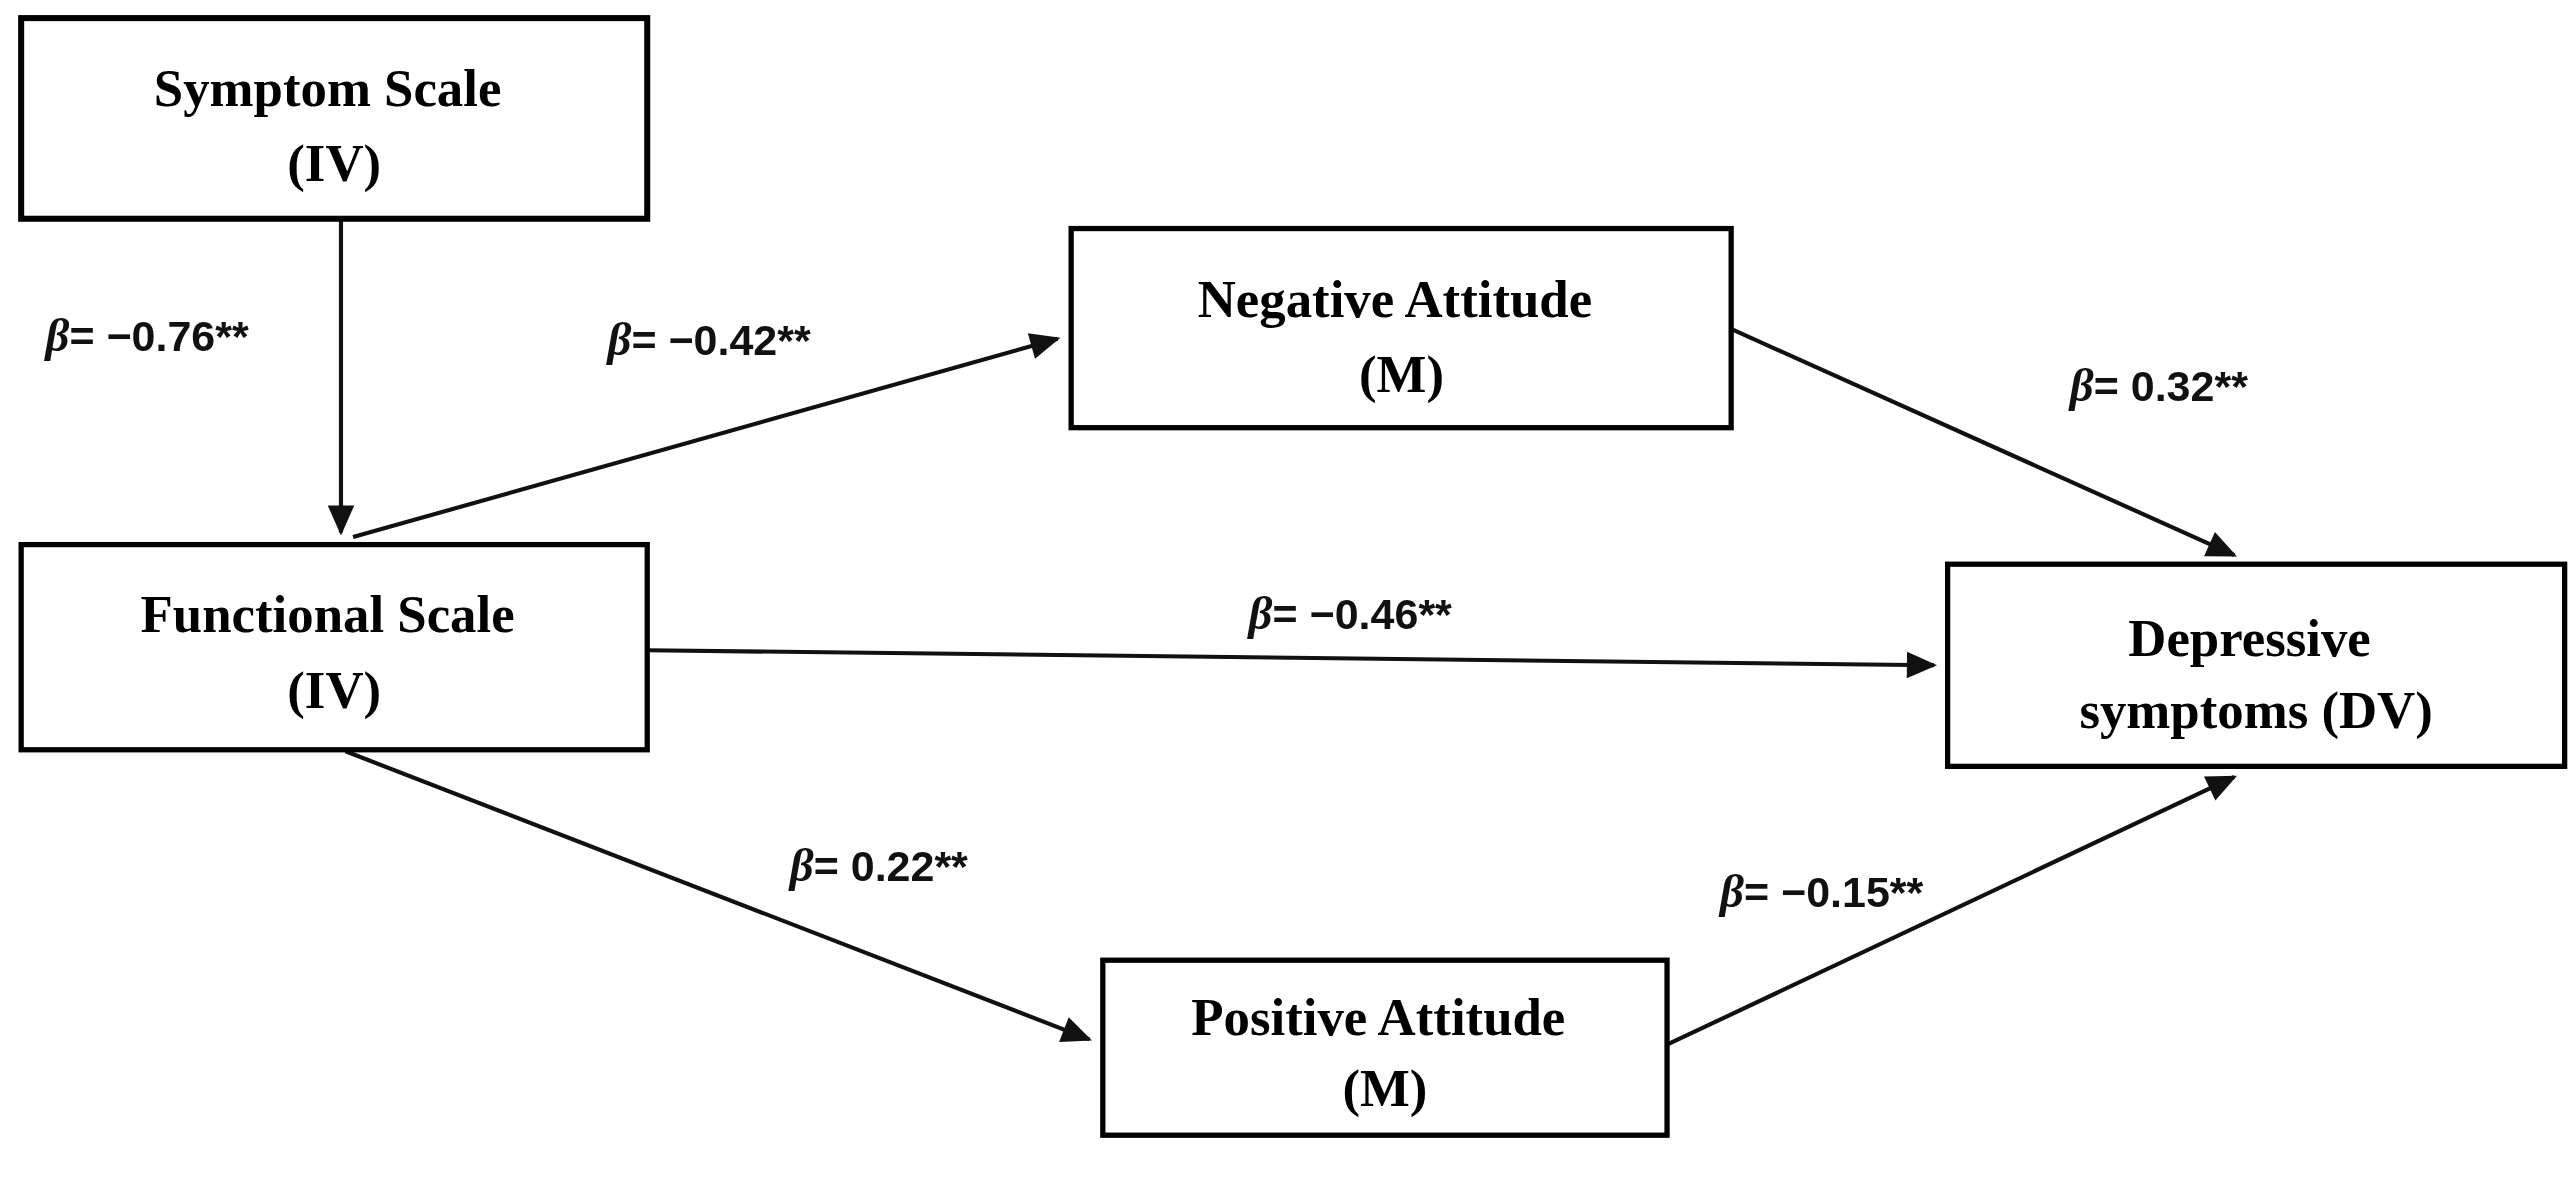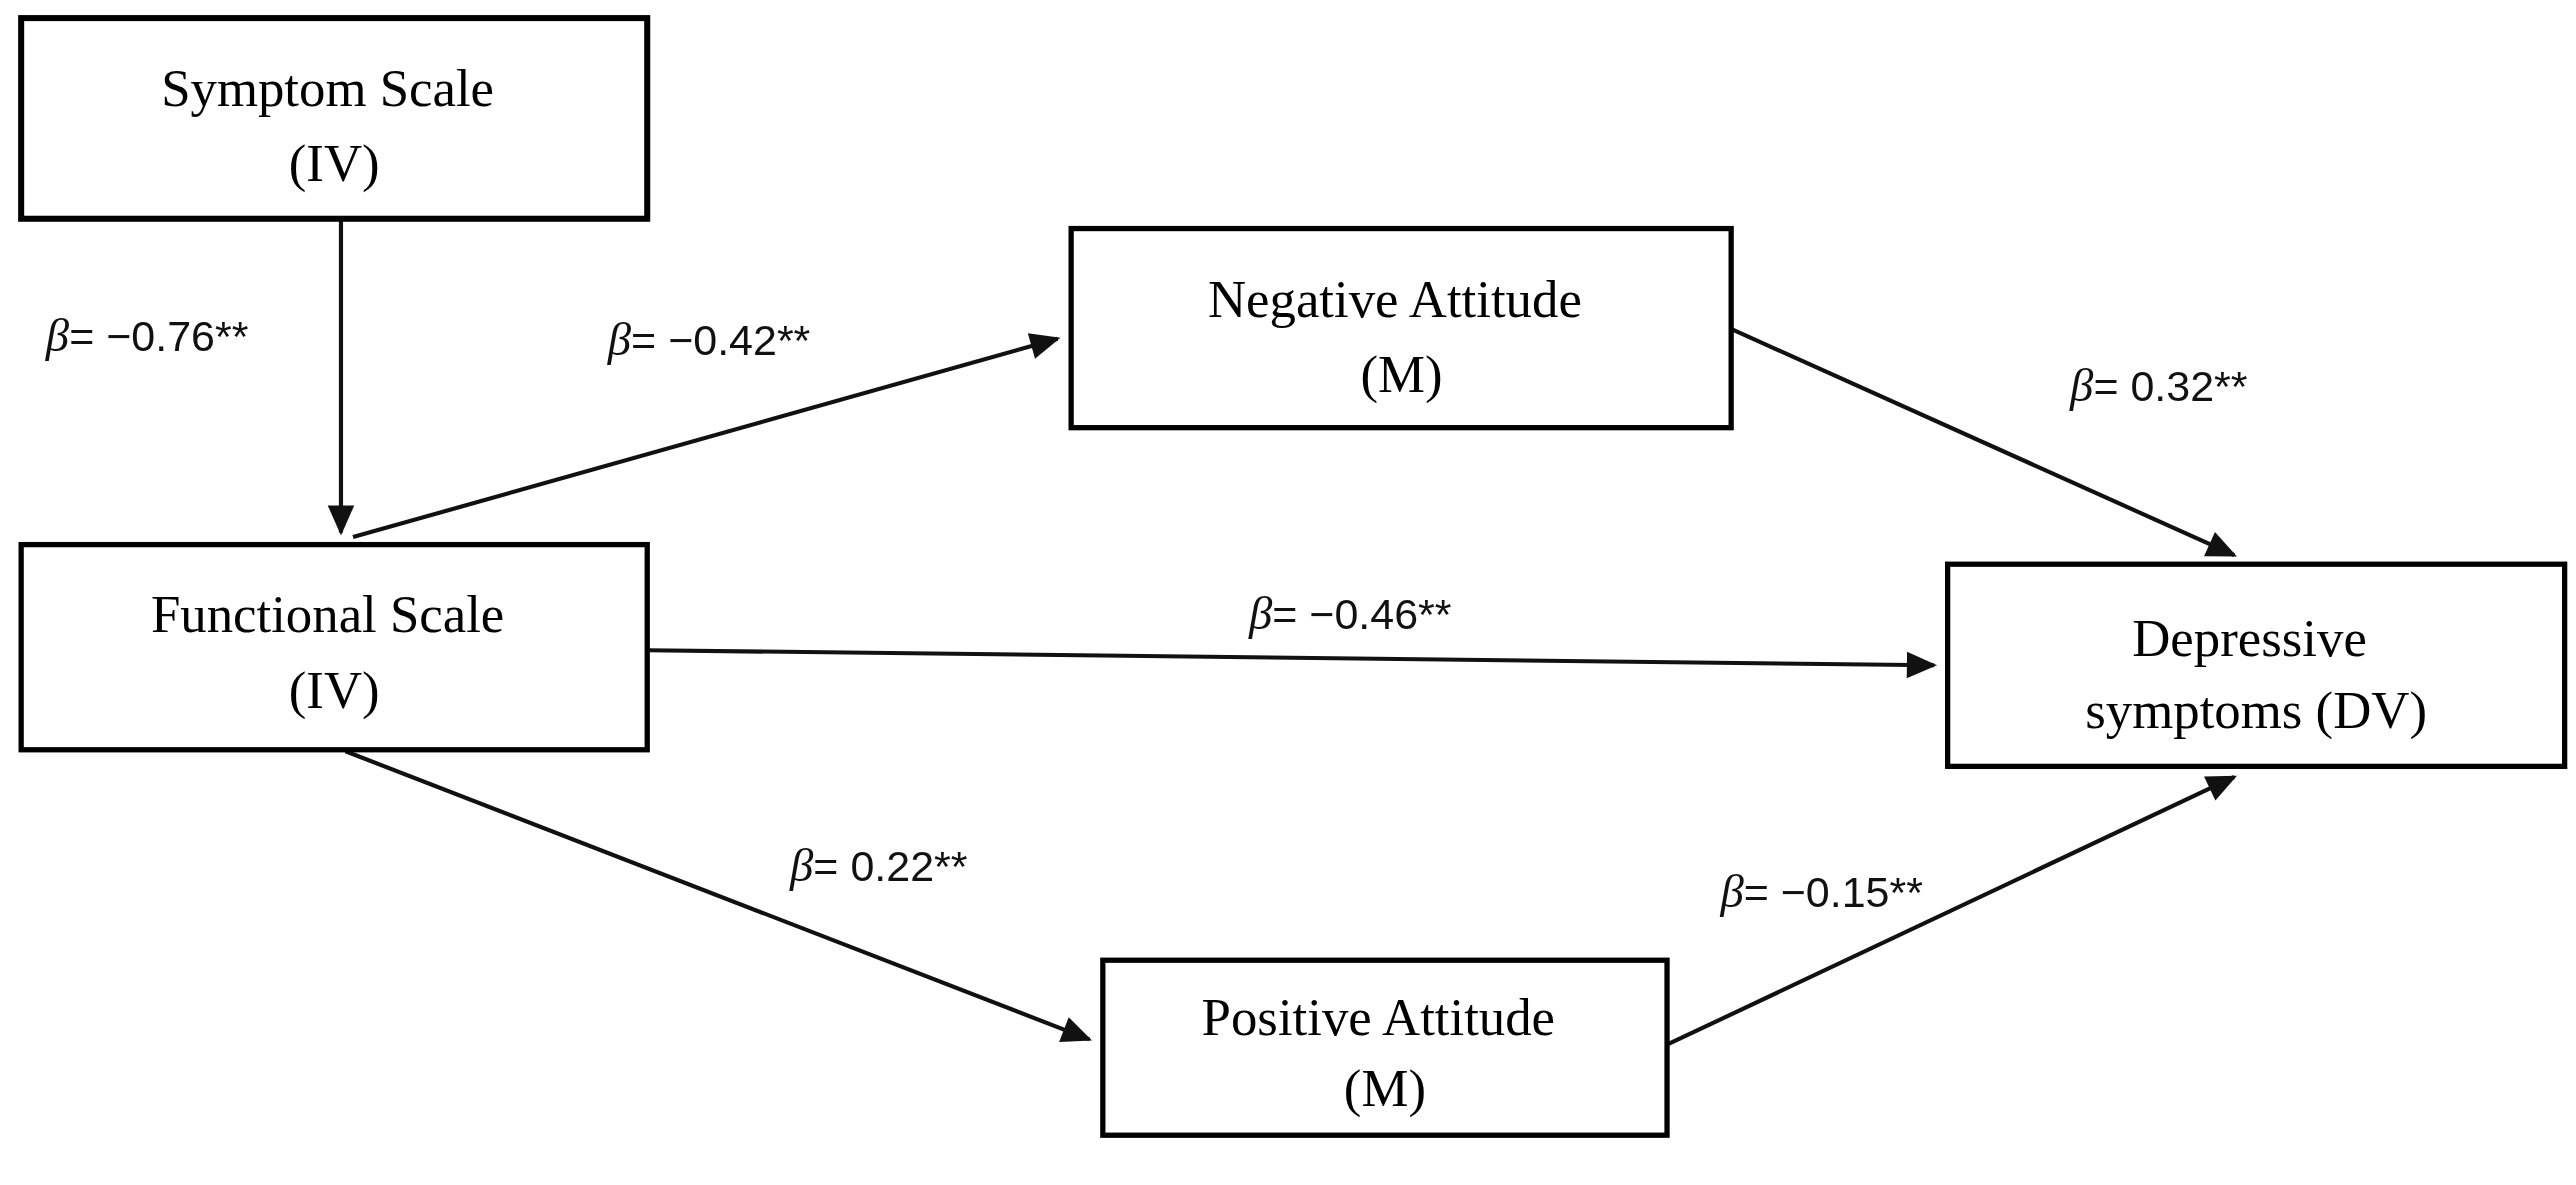--- a/index.html
+++ b/index.html
@@ -6,20 +6,21 @@
     margin: 0;
     padding: 0;
     background: #ffffff;
   }
   .canvas {
     position: relative;
     width: 2576px;
     height: 1185px;
     background: #ffffff;
     overflow: hidden;
+    font-weight: bold;
   }
   svg {
     display: block;
     width: 100%;
     height: 100%;
   }
   .node-rect {
     fill: #ffffff;
     stroke: #000000;
     stroke-width: 7;

